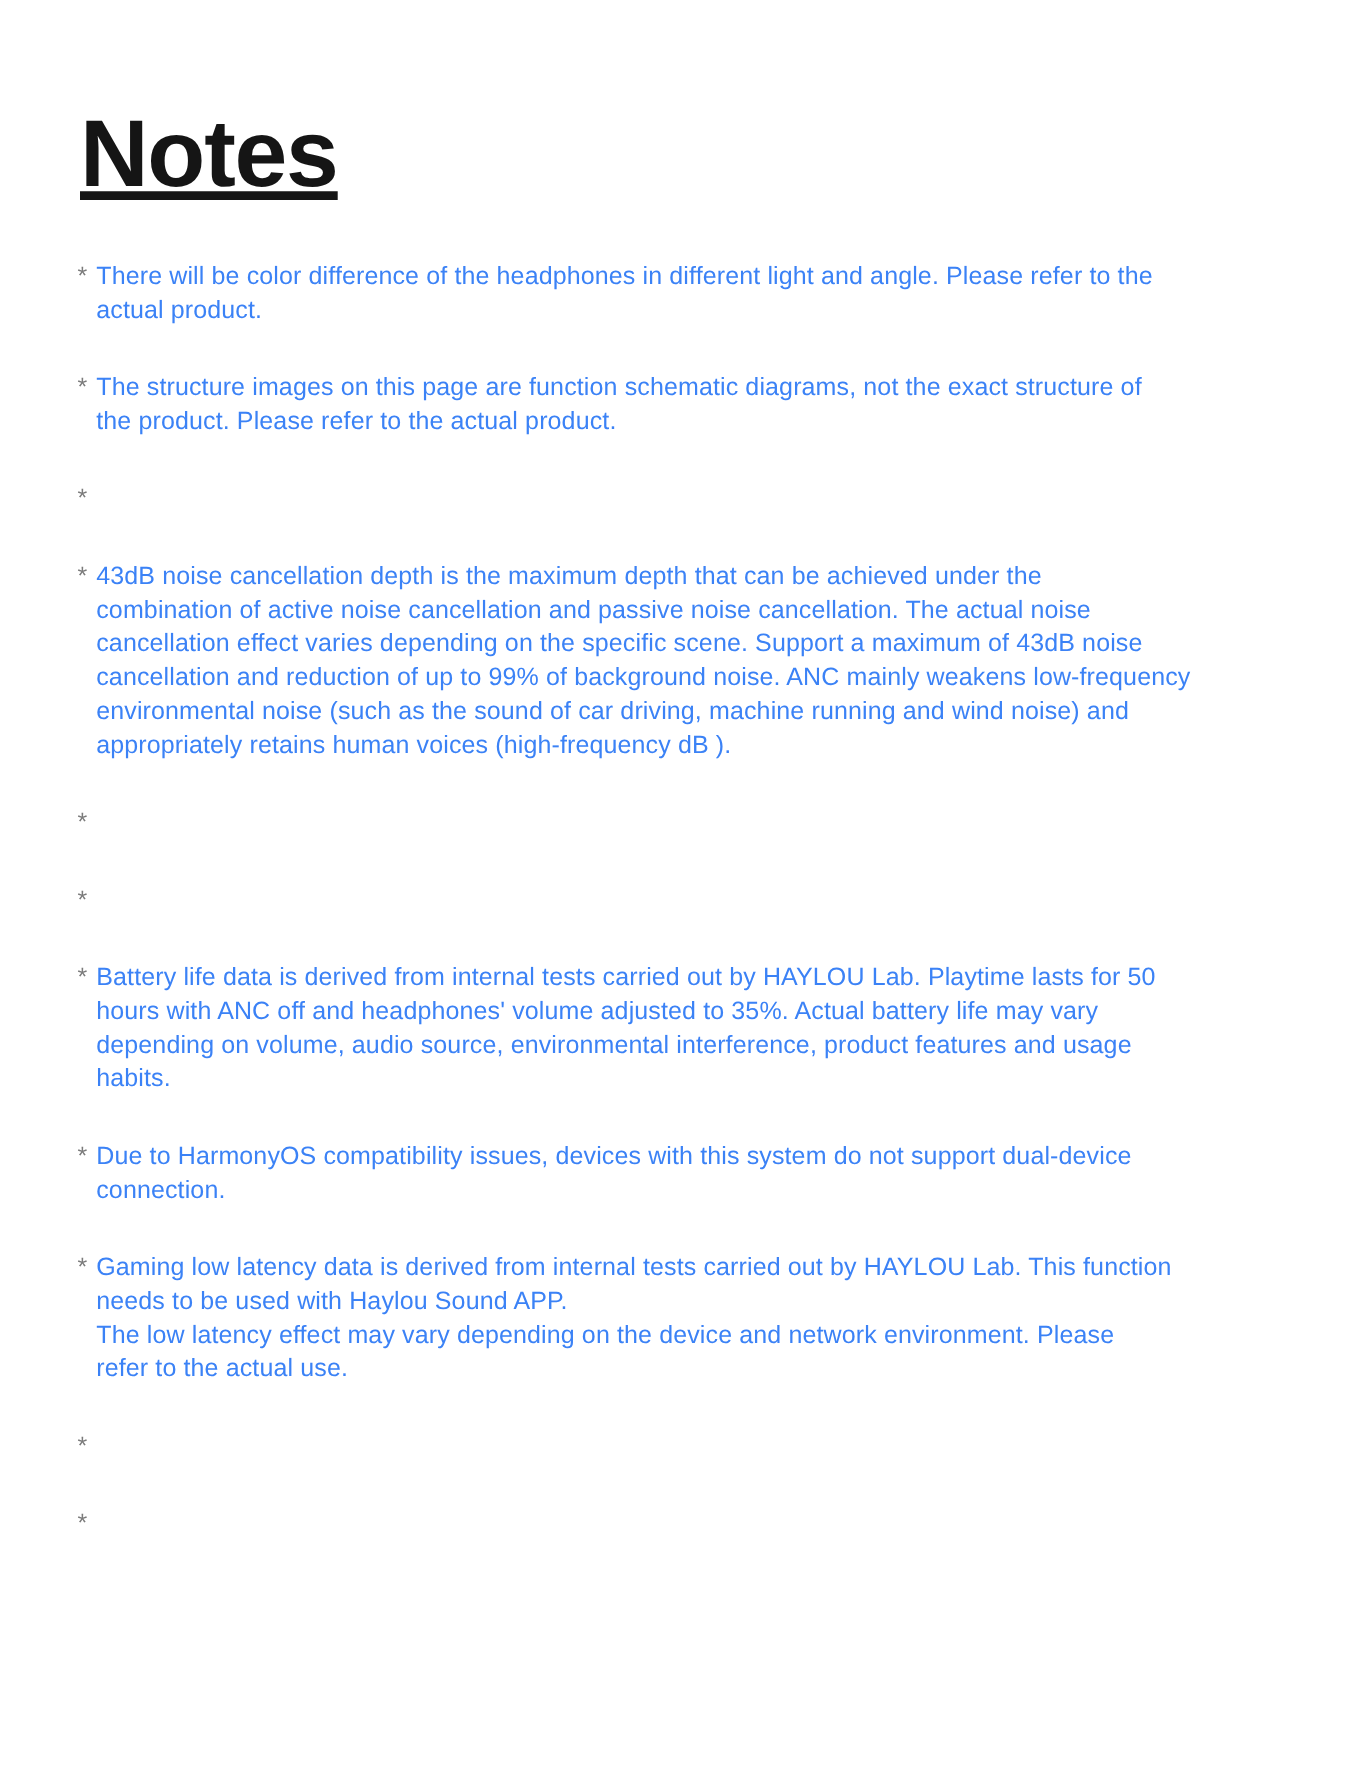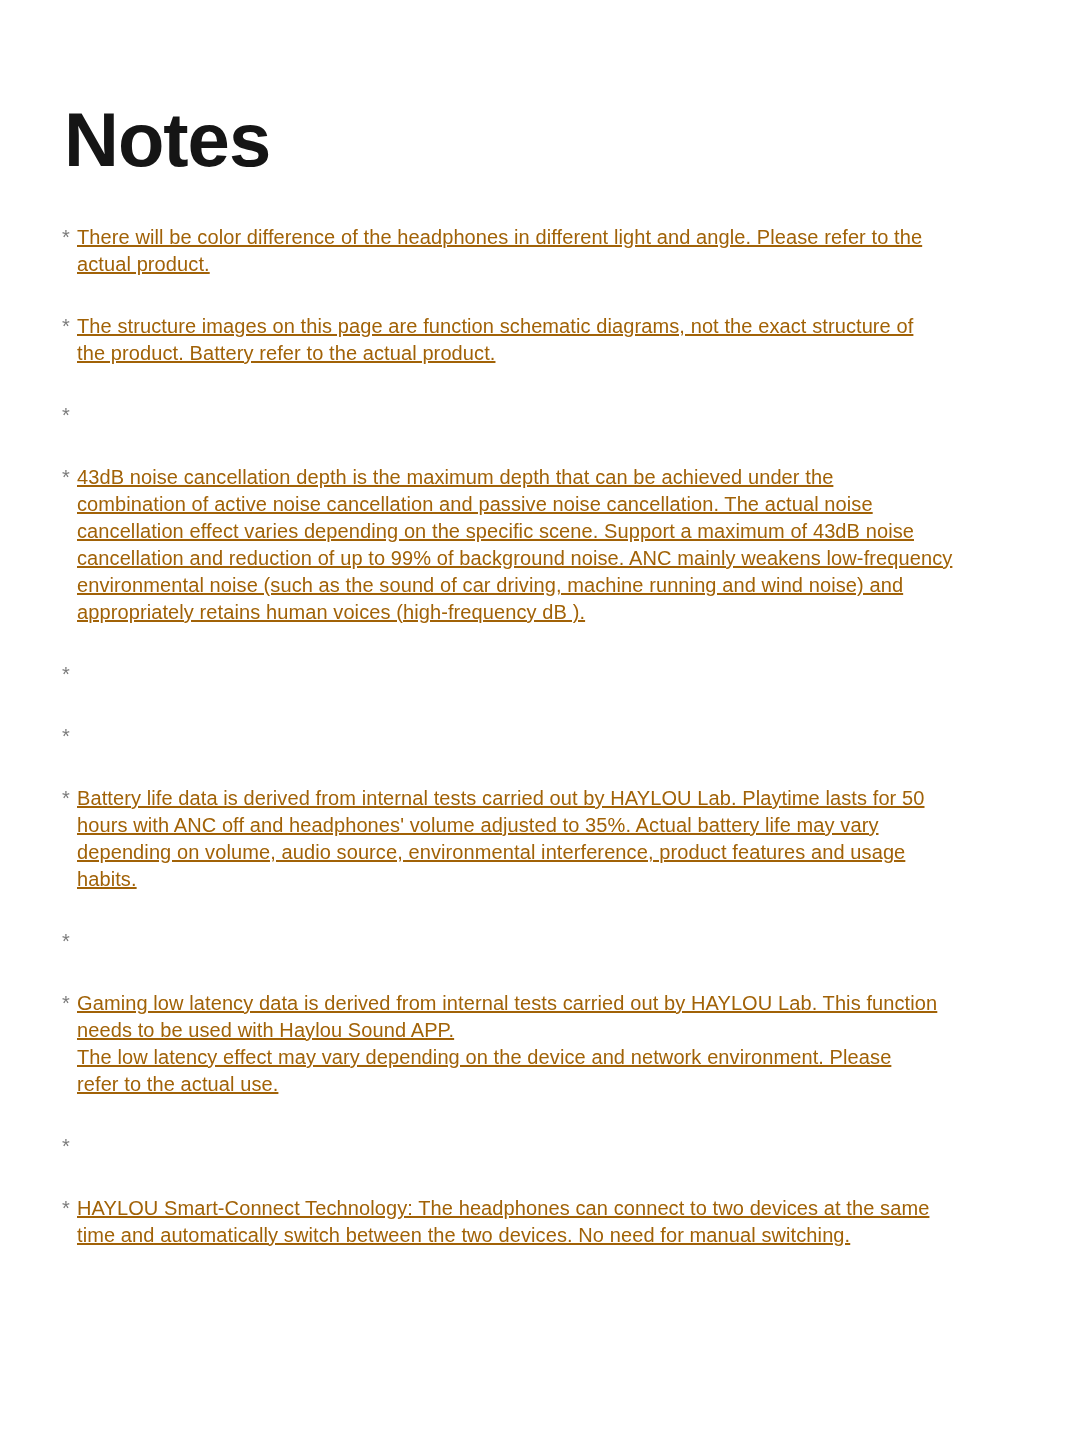--- a/index.html
+++ b/index.html
@@ -9,27 +9,28 @@
     background: #ffffff;
   }
   .page {
     width: 1080px;
     min-height: 1432px;
     background: #ffffff;
     padding: 86px 12px 60px 62px;
     font-family: "Liberation Sans", sans-serif;
   }
   .page-title {
-    margin: 16px 0 46px 2px;
+    margin: 0 0 46px 2px;
     font-size: 76px;
     line-height: 1.0;
     font-weight: 800;
     letter-spacing: -1px;
     color: #151515;
     font-family: "Liberation Sans", sans-serif;
+    text-decoration: underline;
   }
   .notes-list {
     list-style: none;
     margin: 0;
     padding: 0;
   }
   .note {
     display: flex;
     align-items: flex-start;
     margin: 0 0 35px 0;
@@ -39,40 +40,39 @@
     letter-spacing: 0.1px;
   }
   .note:last-child { margin-bottom: 0; }
   .note-marker {
     flex: none;
     width: 15px;
     color: #7b7b7b;
   }
   .note-text {
     white-space: pre-line;
-    color: #a16207;
-    text-decoration: underline;
+    color: #3b82f6;
   }
 </style>
 </head>
 <body>
 
 <div class="page">
   <h1 class="page-title">Notes</h1>
 
   <ul class="notes-list">
     <li class="note">
       <span class="note-marker">*</span>
       <span class="note-text">There will be color difference of the headphones in different light and angle. Please refer to the
 actual product.</span>
     </li>
     <li class="note">
       <span class="note-marker">*</span>
       <span class="note-text">The structure images on this page are function schematic diagrams, not the exact structure of
-the product. Battery refer to the actual product.</span>
+the product. Please refer to the actual product.</span>
     </li>
     <li class="note">
       <span class="note-marker">*</span>
     </li>
     <li class="note">
       <span class="note-marker">*</span>
       <span class="note-text">43dB noise cancellation depth is the maximum depth that can be achieved under the
 combination of active noise cancellation and passive noise cancellation. The actual noise
 cancellation effect varies depending on the specific scene. Support a maximum of 43dB noise
 cancellation and reduction of up to 99% of background noise. ANC mainly weakens low-frequency
@@ -87,30 +87,30 @@
     </li>
     <li class="note">
       <span class="note-marker">*</span>
       <span class="note-text">Battery life data is derived from internal tests carried out by HAYLOU Lab. Playtime lasts for 50
 hours with ANC off and headphones' volume adjusted to 35%. Actual battery life may vary
 depending on volume, audio source, environmental interference, product features and usage
 habits.</span>
     </li>
     <li class="note">
       <span class="note-marker">*</span>
+      <span class="note-text">Due to HarmonyOS compatibility issues, devices with this system do not support dual-device
+connection.</span>
     </li>
     <li class="note">
       <span class="note-marker">*</span>
       <span class="note-text">Gaming low latency data is derived from internal tests carried out by HAYLOU Lab. This function
 needs to be used with Haylou Sound APP.
 The low latency effect may vary depending on the device and network environment. Please
 refer to the actual use.</span>
     </li>
     <li class="note">
       <span class="note-marker">*</span>
     </li>
     <li class="note">
       <span class="note-marker">*</span>
-      <span class="note-text">HAYLOU Smart-Connect Technology: The headphones can connect to two devices at the same
-time and automatically switch between the two devices. No need for manual switching.</span>
     </li>
   </ul>
 </div>
 
 </body></html>

